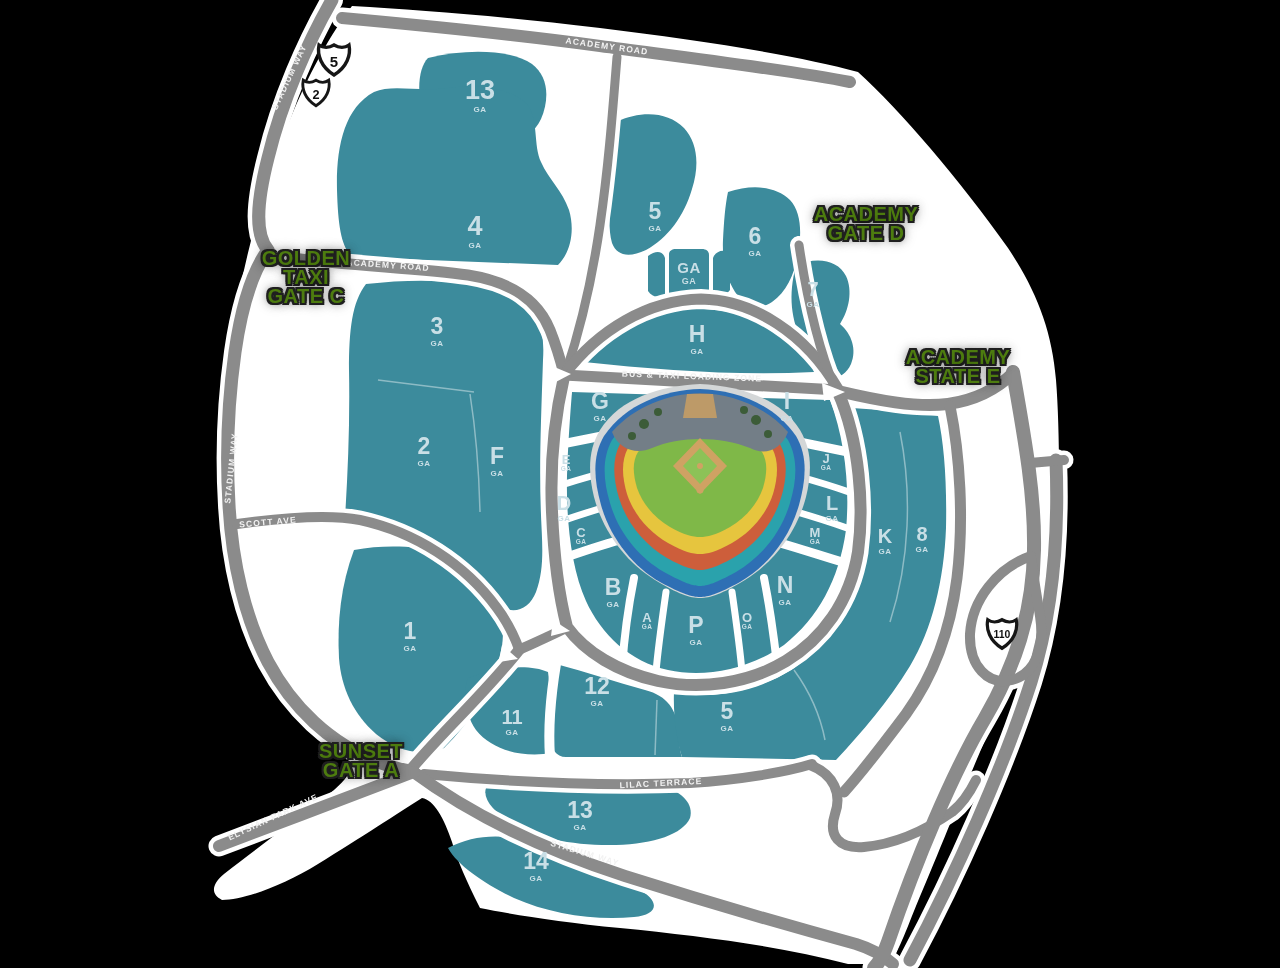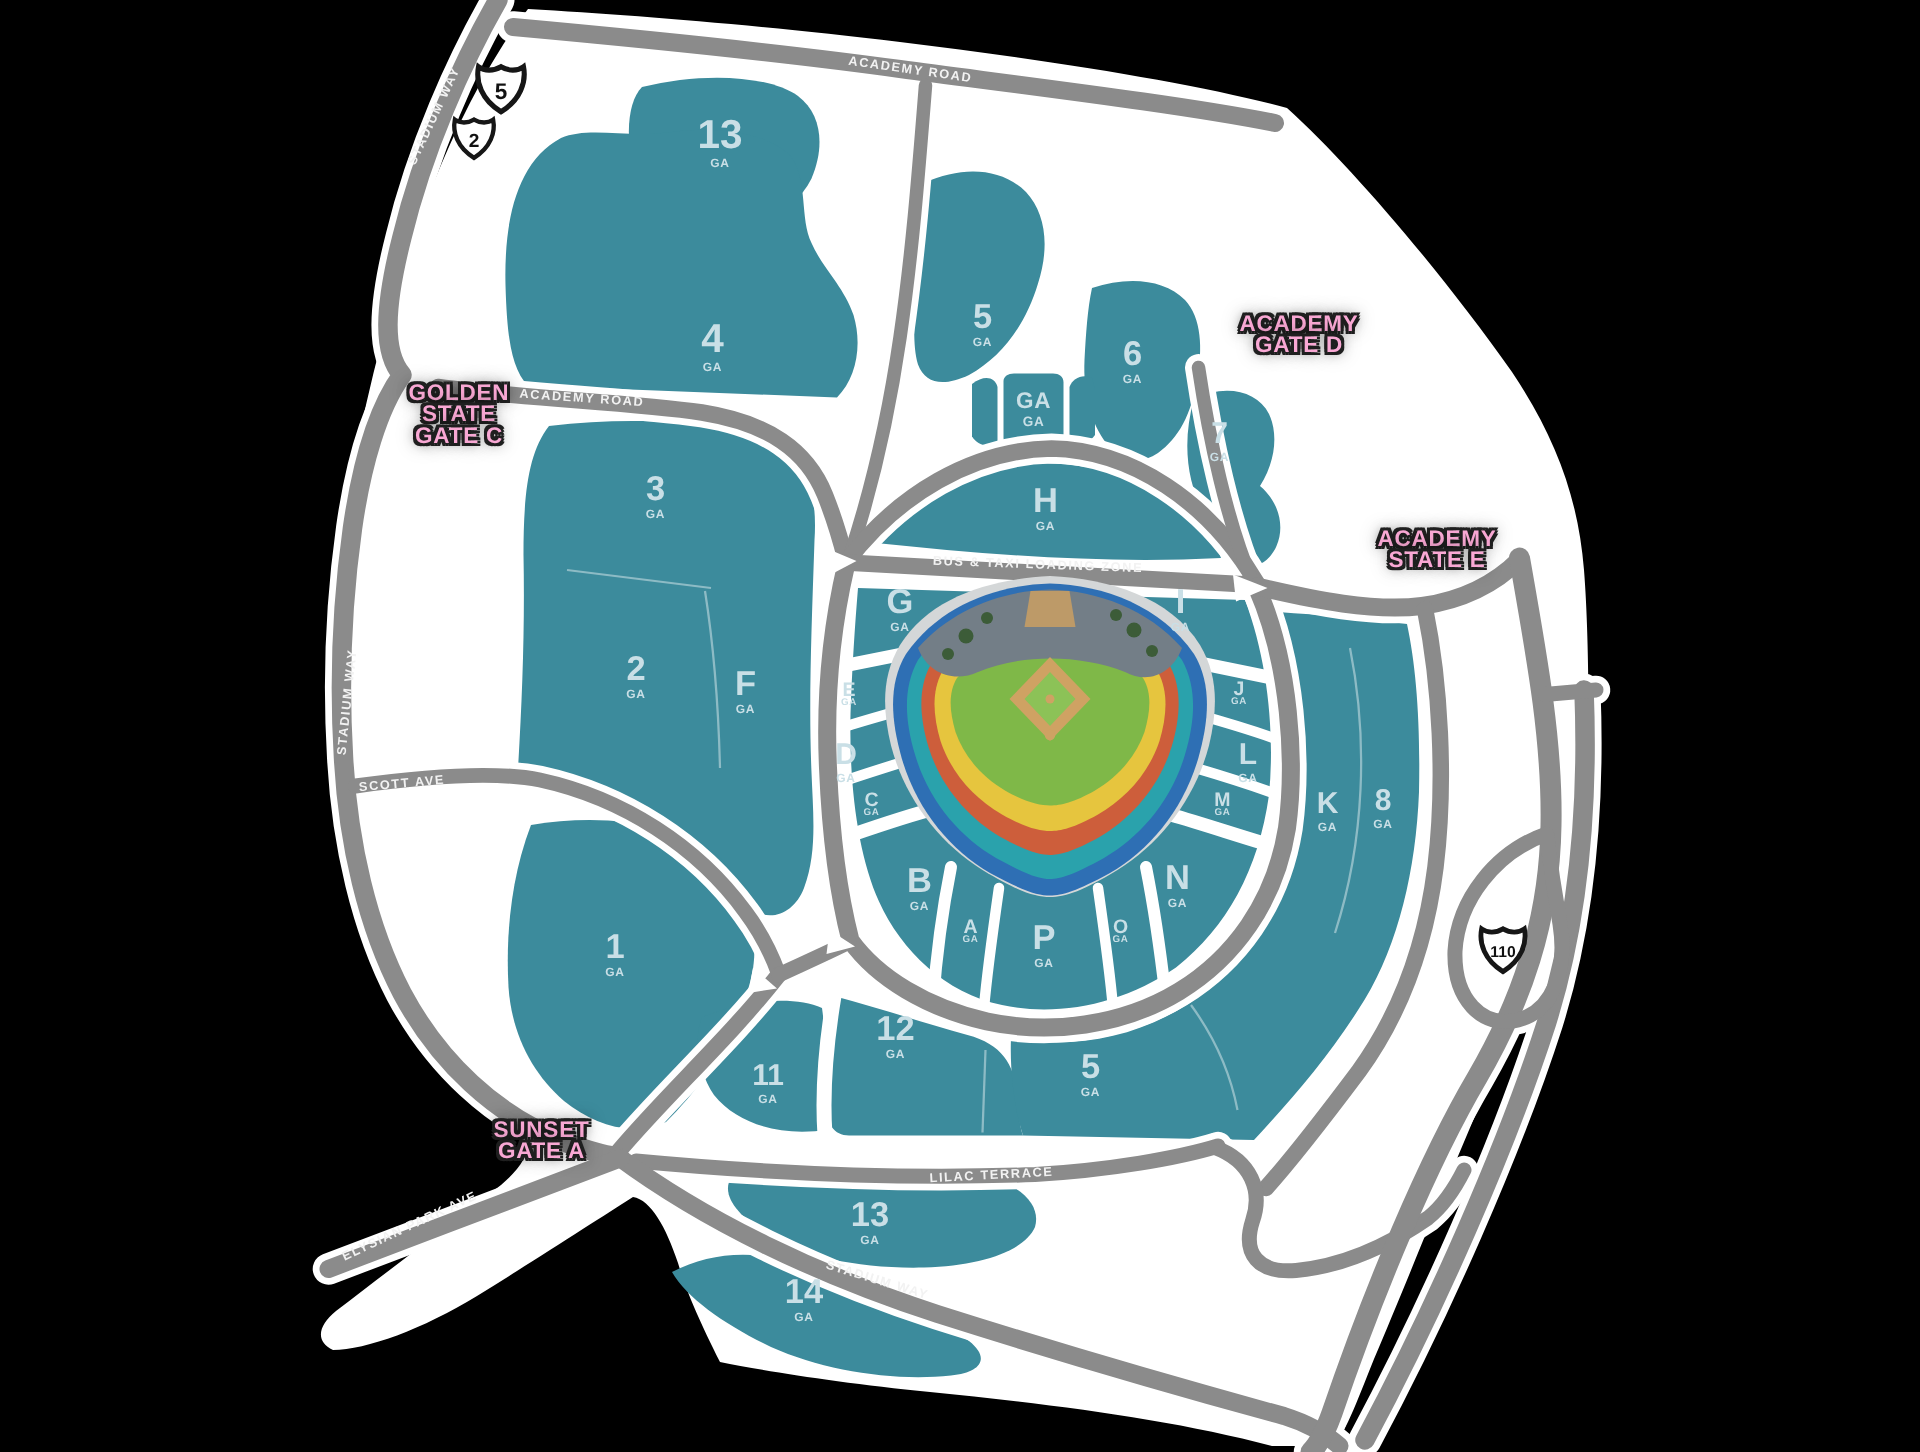--- a/index.html
+++ b/index.html
@@ -14,21 +14,21 @@
   .lot .ga{display:block;font-size:8px;letter-spacing:.5px;margin-top:2px;}
   .lot.lg .n{font-size:27px;}
   .lot.md .n{font-size:23px;}
   .lot.smd .n{font-size:20px;}
   .lot.xs .n{font-size:13px;}
   .lot.xs .ga{font-size:6.5px;margin-top:0;}
   .lot.galot .n{font-size:15px;letter-spacing:.5px;}
   .lot.galot .ga{font-size:9px;}
   
   .gate{position:absolute;transform:translate(-50%,-50%);text-align:center;
-        color:#f9a8d4;font-weight:800;font-size:15px;line-height:.95;letter-spacing:.5px;
+        color:#4d7c0f;font-weight:800;font-size:20px;line-height:.95;letter-spacing:.5px;
         white-space:nowrap;z-index:40;
         text-shadow:-2px -2px 0 #1f1f1f,2px -2px 0 #1f1f1f,-2px 2px 0 #1f1f1f,2px 2px 0 #1f1f1f,
                     -2px 0 0 #1f1f1f,2px 0 0 #1f1f1f,0 -2px 0 #1f1f1f,0 2px 0 #1f1f1f,
                     0 0 8px rgba(0,0,0,.7),0 0 14px rgba(0,0,0,.45);}
   .gate span{display:block;}
   
   .rlabel{position:absolute;transform:translate(-50%,-50%) rotate(var(--r,0deg));
           font-size:8.5px;font-weight:bold;color:#f2f2f2;letter-spacing:1.1px;
           white-space:nowrap;z-index:25;}
   
@@ -316,21 +316,21 @@
       <span class="n">13</span>
       <span class="ga">GA</span>
     </div>
   <div class="lot md" style="left:536px;top:866px">
       <span class="n">14</span>
       <span class="ga">GA</span>
     </div>
 
   <div class="gate" style="left:306px;top:277px">
     <span>GOLDEN</span>
-      <span>STATE</span>
+      <span>TAXI</span>
       <span>GATE C</span>
   </div>
   <div class="gate" style="left:361px;top:761px">
     <span>SUNSET</span>
       <span>GATE A</span>
   </div>
   <div class="gate" style="left:866px;top:224px">
     <span>ACADEMY</span>
       <span>GATE D</span>
   </div>

